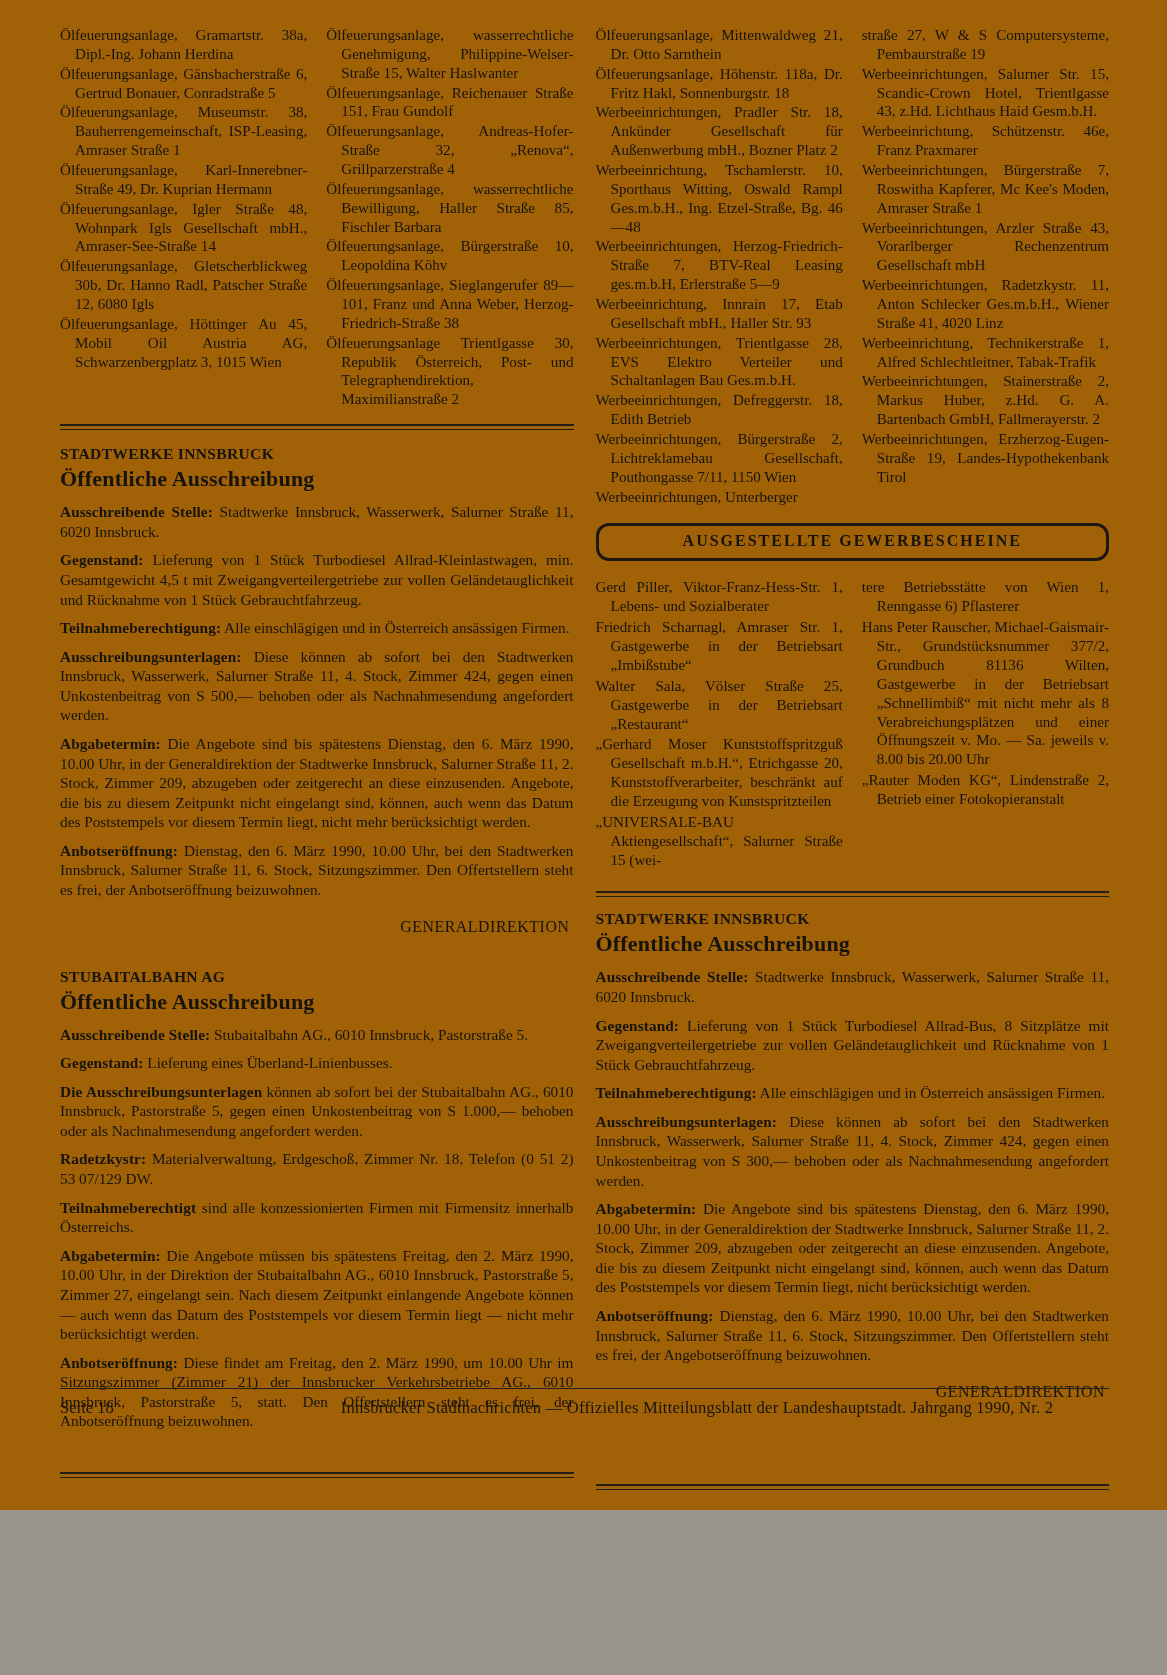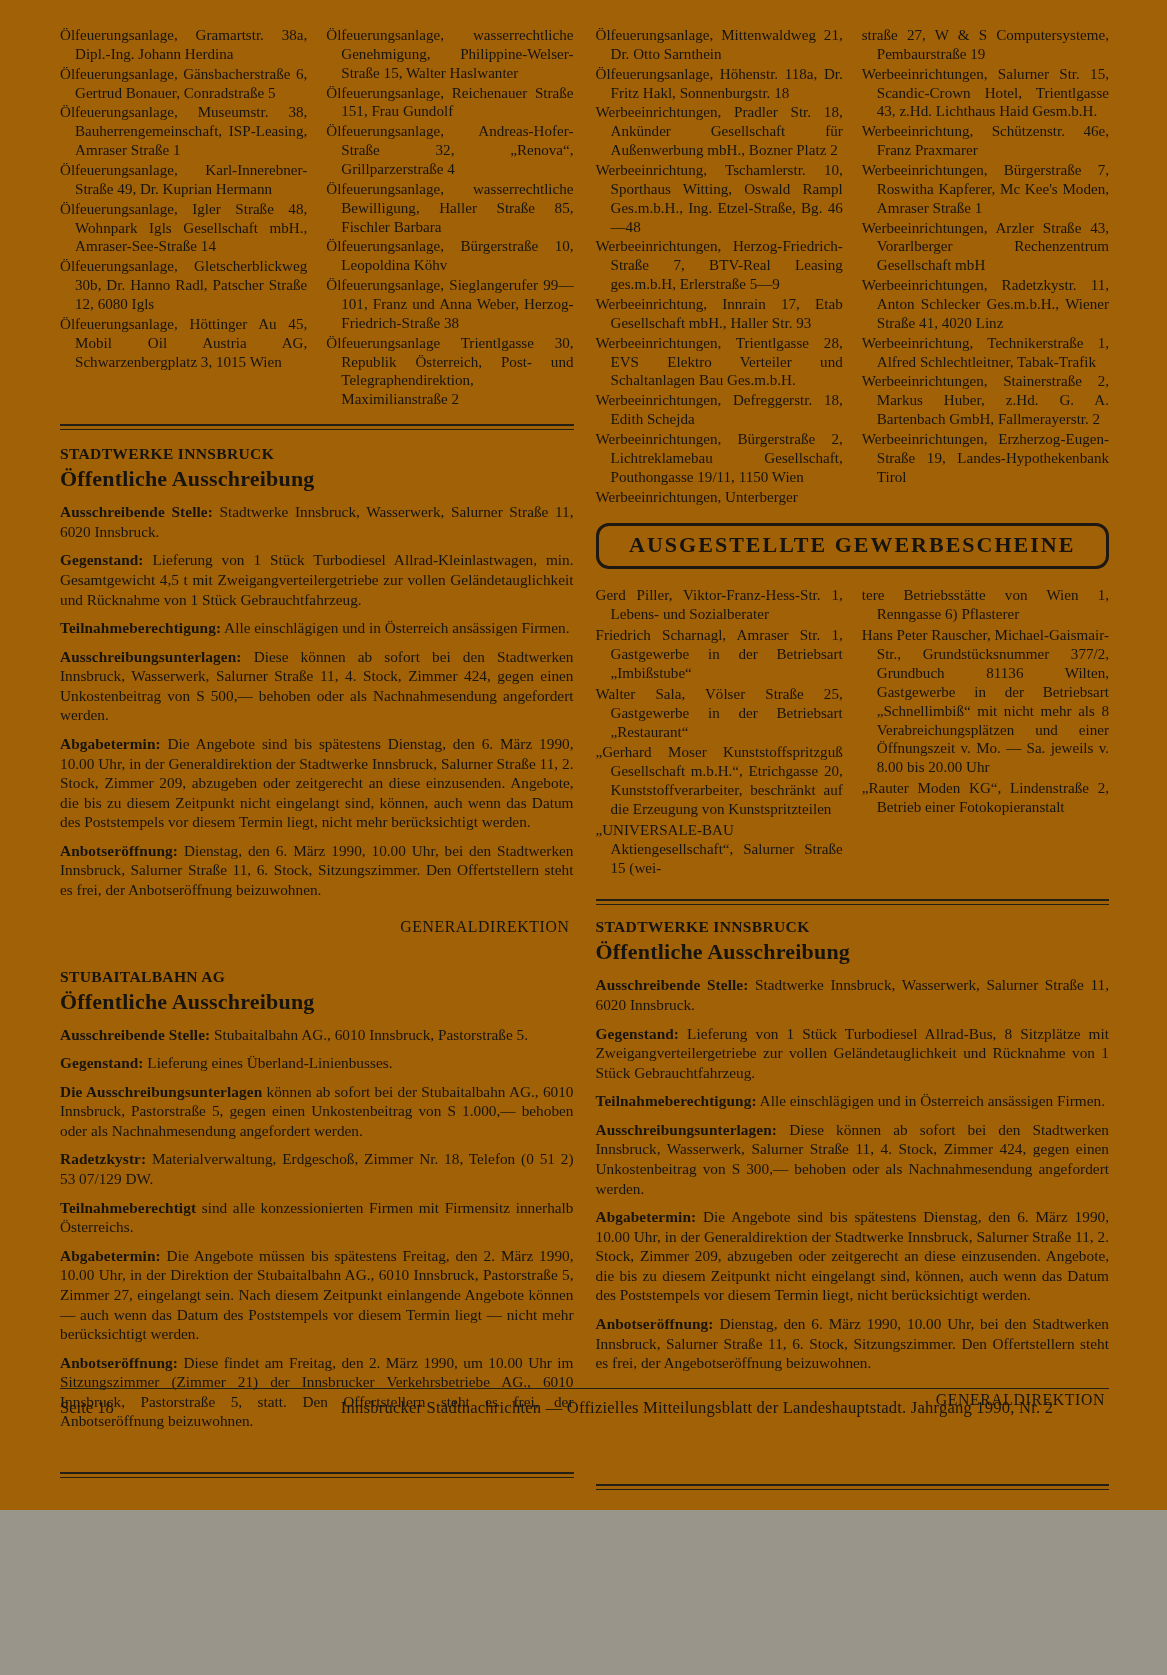--- a/index.html
+++ b/index.html
@@ -30,21 +30,21 @@
   .kicker { font-size:15.6px; font-weight:700; letter-spacing:0.3px; }
   .tender-title { font-size:22px; font-weight:700; margin:3px 0 10px; letter-spacing:0.2px; }
   .para { font-size:15.3px; line-height:1.28; text-align:justify; margin-bottom:9px; }
   .para strong { letter-spacing:0.1px; }
   .signoff { text-align:right; font-size:15.8px; letter-spacing:0.6px; margin:18px 4px 0 0; font-weight:400; }
 
   .tender-2 { margin-top:32px; }
 
   .gew-box {
     border:3px solid #1d1811; border-radius:13px;
-    text-align:center; font-weight:700; font-size:22px; letter-spacing:2px;
+    text-align:center; font-weight:700; font-size:16px; letter-spacing:2px;
     padding:6px 4px 8px; margin:16px 0 17px;
   }
   .gew-cols { margin-bottom:4px; }
 
   .footer { position:absolute; left:60px; right:58px; bottom:92px; }
   .footer-rule { border-top:1.6px solid #241f15; margin-bottom:9px; }
   .footer-row { display:flex; align-items:baseline; font-size:16.6px; }
   .footer-page { width:225px; }
   .footer-pub { flex:1; text-align:center; letter-spacing:0.2px; }
 </style>
@@ -66,21 +66,21 @@
             <p class="dir-entry">Ölfeuerungsanlage, Gletscherblickweg 30b, Dr. Hanno Radl, Patscher Straße 12, 6080 Igls</p>
             <p class="dir-entry">Ölfeuerungsanlage, Höttinger Au 45, Mobil Oil Austria AG, Schwarzenbergplatz 3, 1015 Wien</p>
           </div>
         <div class="dir-col">
 
         <p class="dir-entry">Ölfeuerungsanlage, wasserrechtliche Genehmigung, Philippine-Welser-Straße 15, Walter Haslwanter</p>
             <p class="dir-entry">Ölfeuerungsanlage, Reichenauer Straße 151, Frau Gundolf</p>
             <p class="dir-entry">Ölfeuerungsanlage, Andreas-Hofer-Straße 32, „Renova“, Grillparzerstraße 4</p>
             <p class="dir-entry">Ölfeuerungsanlage, wasserrechtliche Bewilligung, Haller Straße 85, Fischler Barbara</p>
             <p class="dir-entry">Ölfeuerungsanlage, Bürgerstraße 10, Leopoldina Köhv</p>
-            <p class="dir-entry">Ölfeuerungsanlage, Sieglangerufer 99—101, Franz und Anna Weber, Herzog-Friedrich-Straße 38</p>
+            <p class="dir-entry">Ölfeuerungsanlage, Sieglangerufer 89—101, Franz und Anna Weber, Herzog-Friedrich-Straße 38</p>
             <p class="dir-entry">Ölfeuerungsanlage Trientlgasse 30, Republik Österreich, Post- und Telegraphendirektion, Maximilianstraße 2</p>
           </div>
       </div>
 
       <div class="rule-double rule-after-dir"></div>
 
       <section class="tender">
         <div class="kicker">STADTWERKE INNSBRUCK</div>
         <h2 class="tender-title">Öffentliche Ausschreibung</h2>
         <div>
@@ -128,22 +128,22 @@
       <div class="two-col">
         <div class="dir-col">
 
         <p class="dir-entry">Ölfeuerungsanlage, Mittenwaldweg 21, Dr. Otto Sarnthein</p>
             <p class="dir-entry">Ölfeuerungsanlage, Höhenstr. 118a, Dr. Fritz Hakl, Sonnenburgstr. 18</p>
             <p class="dir-entry">Werbeeinrichtungen, Pradler Str. 18, Ankünder Gesellschaft für Außenwerbung mbH., Bozner Platz 2</p>
             <p class="dir-entry">Werbeeinrichtung, Tschamlerstr. 10, Sporthaus Witting, Oswald Rampl Ges.m.b.H., Ing. Etzel-Straße, Bg. 46—48</p>
             <p class="dir-entry">Werbeeinrichtungen, Herzog-Friedrich-Straße 7, BTV-Real Leasing ges.m.b.H, Erlerstraße 5—9</p>
             <p class="dir-entry">Werbeeinrichtung, Innrain 17, Etab Gesellschaft mbH., Haller Str. 93</p>
             <p class="dir-entry">Werbeeinrichtungen, Trientlgasse 28, EVS Elektro Verteiler und Schaltanlagen Bau Ges.m.b.H.</p>
-            <p class="dir-entry">Werbeeinrichtungen, Defreggerstr. 18, Edith Schejda</p>
-            <p class="dir-entry">Werbeeinrichtungen, Bürgerstraße 2, Lichtreklamebau Gesellschaft, Pouthongasse 19/11, 1150 Wien</p>
+            <p class="dir-entry">Werbeeinrichtungen, Defreggerstr. 18, Edith Betrieb</p>
+            <p class="dir-entry">Werbeeinrichtungen, Bürgerstraße 2, Lichtreklamebau Gesellschaft, Pouthongasse 7/11, 1150 Wien</p>
             <p class="dir-entry">Werbeeinrichtungen, Unterberger</p>
           </div>
         <div class="dir-col">
 
         <p class="dir-entry">straße 27, W &amp; S Computersysteme, Pembaurstraße 19</p>
             <p class="dir-entry">Werbeeinrichtungen, Salurner Str. 15, Scandic-Crown Hotel, Trientlgasse 43, z.Hd. Lichthaus Haid Gesm.b.H.</p>
             <p class="dir-entry">Werbeeinrichtung, Schützenstr. 46e, Franz Praxmarer</p>
             <p class="dir-entry">Werbeeinrichtungen, Bürgerstraße 7, Roswitha Kapferer, Mc Kee's Moden, Amraser Straße 1</p>
             <p class="dir-entry">Werbeeinrichtungen, Arzler Straße 43, Vorarlberger Rechenzentrum Gesellschaft mbH</p>
             <p class="dir-entry">Werbeeinrichtungen, Radetzkystr. 11, Anton Schlecker Ges.m.b.H., Wiener Straße 41, 4020 Linz</p>

